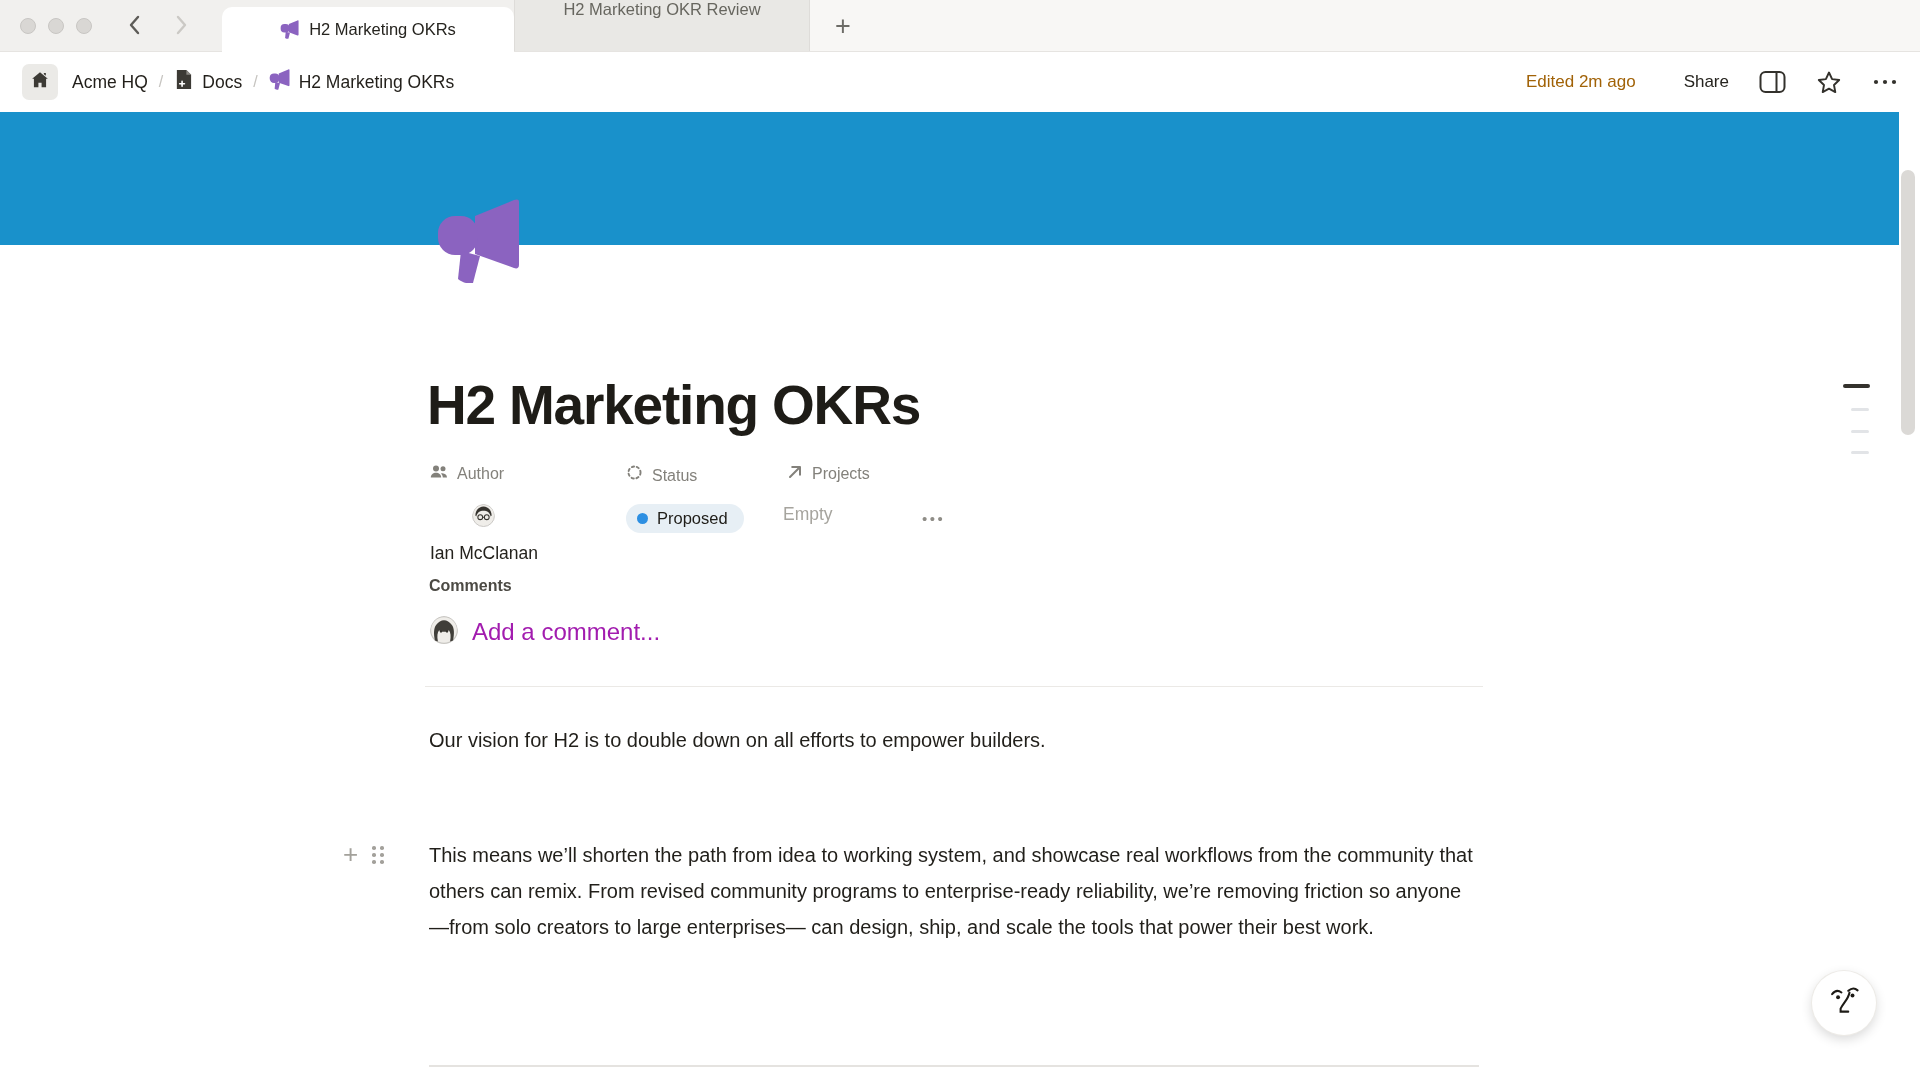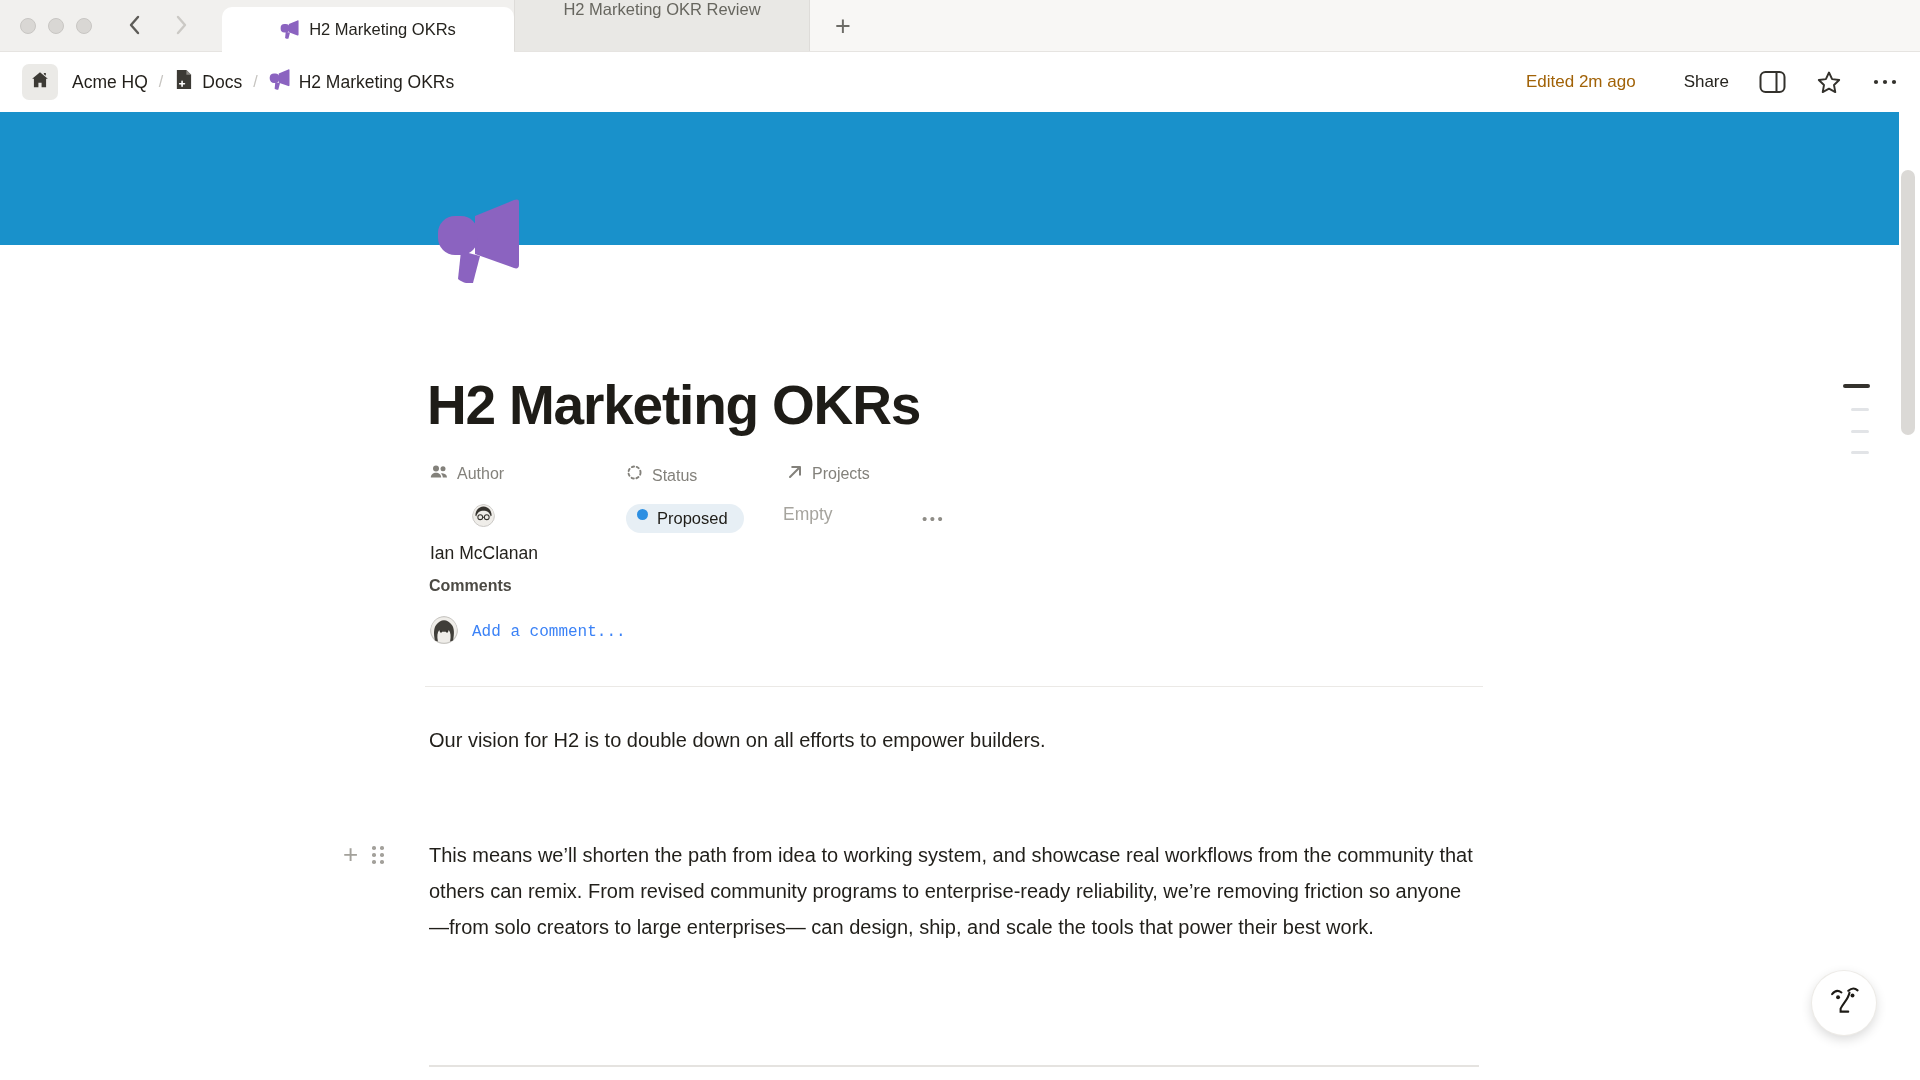--- a/index.html
+++ b/index.html
@@ -45,28 +45,28 @@
   .title{position:absolute;top:128px;left:-2px;margin:0;font-size:55px;font-weight:700;
          letter-spacing:-1.2px;color:#1e1c17;}
   .props{position:absolute;top:219px;left:0;width:100%;height:90px;}
   .ph{position:absolute;top:0;display:flex;align-items:center;gap:9px;color:#83817b;font-size:16px;}
   .ph-author{left:1px;} .ph-status{left:197px;align-items:flex-end;} .ph-projects{left:358px;}
   .pv{position:absolute;top:40px;display:flex;align-items:center;flex-direction:column;}
   .pv-author{left:1px;gap:11px;font-size:17.5px;color:#24221d;}
   .pv-status{left:197px;}
   .pv-projects{left:354px;font-size:17.5px;color:#a6a49e;}
   .pv-more{left:493px;color:#8f8d87;font-size:15px;letter-spacing:2.5px;top:46px;}
-  .pill{display:flex;align-items:flex-start;gap:9px;background:#e7eff5;border-radius:16px;
+  .pill{display:flex;align-items:center;gap:9px;background:#e7eff5;border-radius:16px;
         padding:5px 16px 5px 11px;font-size:16.5px;color:#1f1d18;}
   .pill-dot{width:11px;height:11px;border-radius:50%;background:#2d8fe2;}
   .avatar{border-radius:50%;overflow:hidden;display:block;}
 
   .comments-label{position:absolute;top:332px;left:0;font-size:16px;font-weight:600;color:#4c4a44;}
   .comment-row{position:absolute;top:371px;left:1px;display:flex;align-items:center;gap:14px;}
-  .comment-ph{font-size:16px;color:#3b82f6;font-family:Liberation Mono, monospace;}
+  .comment-ph{font-size:24px;color:#a21caf;}
   .divider1{position:absolute;top:441px;left:-4px;width:1058px;height:1px;background:#ebe9e6;}
   .para{position:absolute;left:0;width:1050px;margin:0;font-size:20px;line-height:36px;color:#211f1a;}
   .p1{top:477px;}
   .p2{top:592px;}
   .block-controls{position:absolute;top:597px;left:-86px;display:flex;align-items:flex-start;gap:14px;}
   .block-add{font-size:26px;font-weight:300;color:#a3a19b;line-height:24px;}
   .drag-dots{margin-top:4px;width:12px;height:18px;position:relative;}
   .drag-dots i{position:absolute;width:3.5px;height:3.5px;border-radius:50%;background:#a3a19b;}
   .dd1{left:0;top:0;} .dd2{left:0;top:7px;} .dd3{left:0;top:14px;}
   .dd4{left:8px;top:0;} .dd5{left:8px;top:7px;} .dd6{left:8px;top:14px;}

